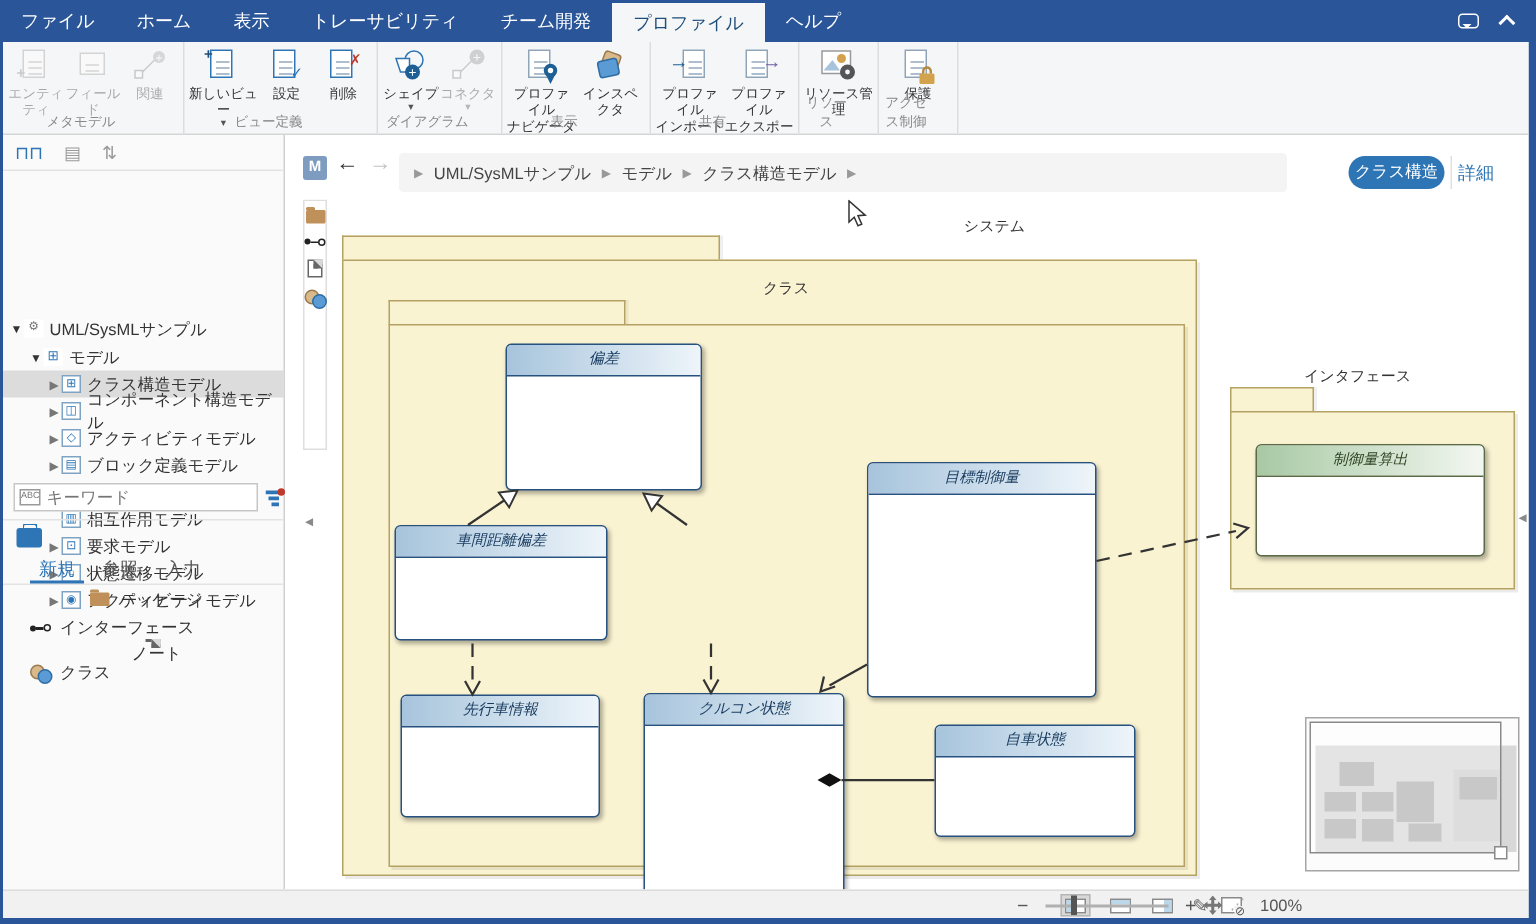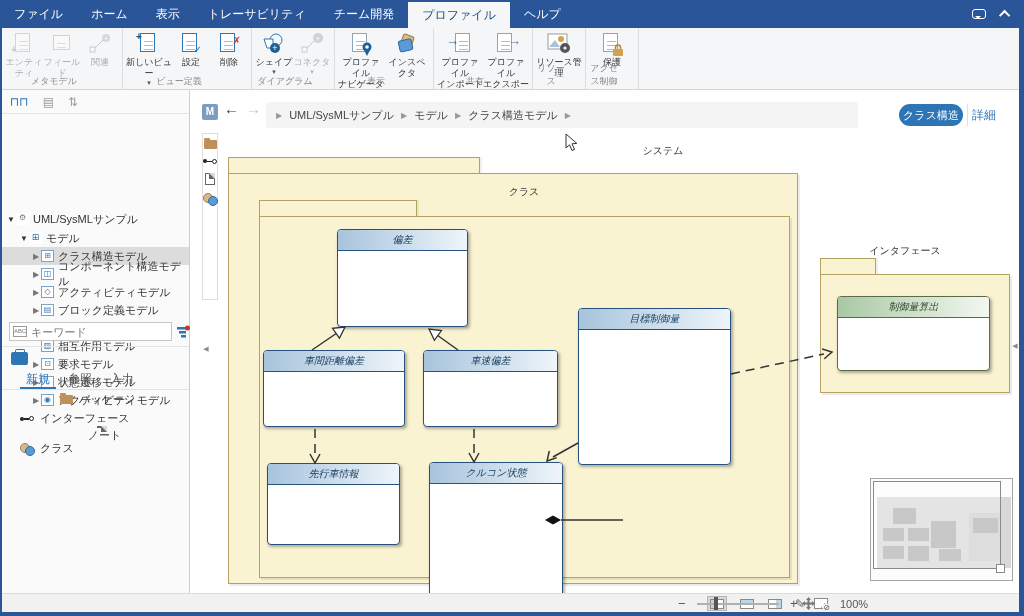--- a/index.html
+++ b/index.html
@@ -430,31 +430,31 @@
   <div class="pkg-label" style="left:714px;top:111px;">インタフェース</div>
   <div class="pkg-tab" style="left:629px;top:125px;width:56px;height:17px;"></div>
   <div class="pkg-body" style="left:629px;top:141px;width:190px;height:119px;"></div>
 
   <div class="cls" style="left:146px;top:96px;width:131px;height:98px;">
     <div class="hd">偏差</div>
     </div>
   <div class="cls" style="left:72px;top:217px;width:142px;height:77px;">
     <div class="hd">車間距離偏差</div>
     </div>
-  <div class="cls" style="left:232px;top:217px;width:135px;height:77px;">
-    <div class="hd">車速偏差</div>
-    </div>
   <div class="cls" style="left:76px;top:330px;width:133px;height:82px;">
     <div class="hd">先行車情報</div>
     </div>
   <div class="cls" style="left:238px;top:329px;width:134px;height:141px;">
     <div class="hd">クルコン状態</div>
     </div>
   <div class="cls" style="left:387px;top:175px;width:153px;height:157px;">
     <div class="hd">目標制御量</div>
+    </div>
+  <div class="cls" style="left:432px;top:350px;width:134px;height:75px;">
+    <div class="hd">自車状態</div>
     </div>
   <div class="cls green" style="left:646px;top:163px;width:153px;height:75px;">
     <div class="hd">制御量算出</div>
     </div>
 
   <svg class="abs" style="left:0;top:0;" width="828" height="460">
 
     <line x1="121" y1="217" x2="146" y2="200" stroke="#333" stroke-width="1.5"></line>
     <polygon points="0,0 -6,11 6,11" transform="translate(154,194) rotate(55)" fill="#fff" stroke="#333" stroke-width="1.3"></polygon>
     <line x1="267" y1="217" x2="246" y2="202" stroke="#333" stroke-width="1.5"></line>

